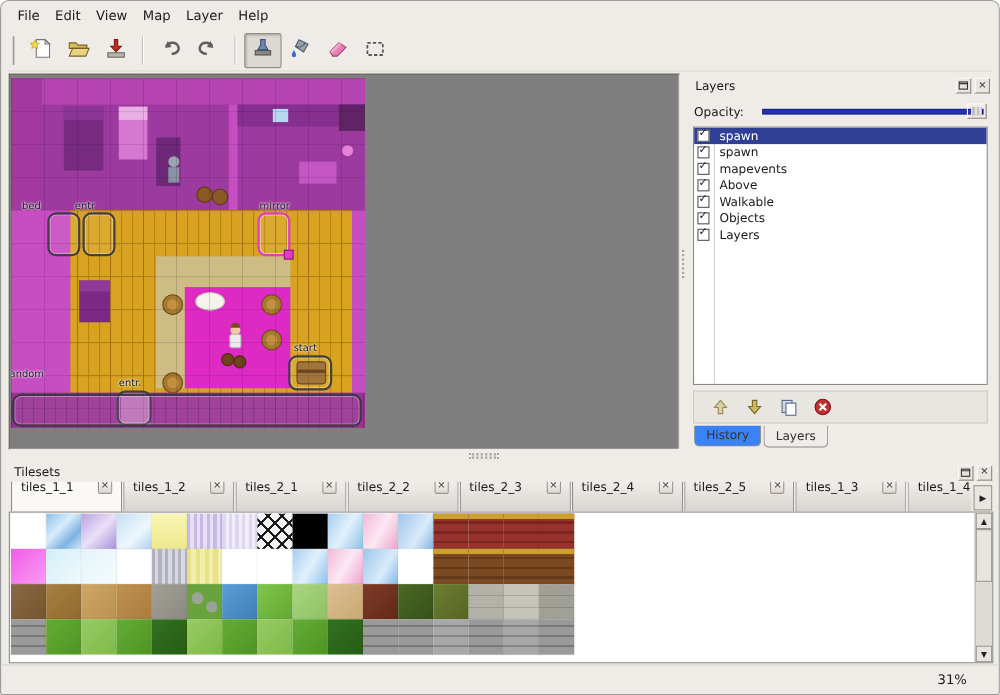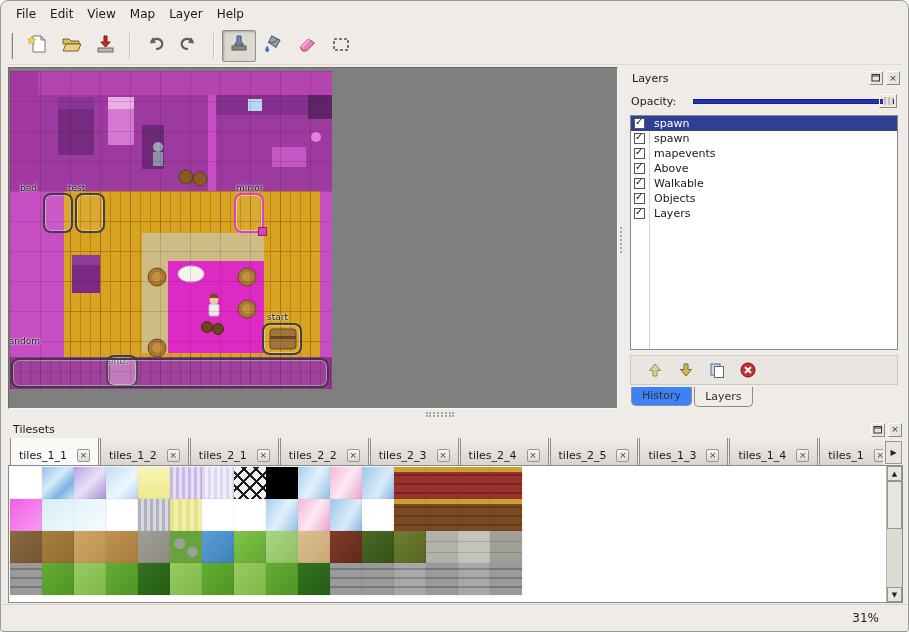--- a/index.html
+++ b/index.html
@@ -55,21 +55,21 @@
 .lp-btn{width:24px;height:24px;display:flex;align-items:center;justify-content:center;border:1px solid transparent;border-radius:2px}
 .dock-tabs{display:flex;gap:2px;margin:0 0 2px 6px;height:20px;align-items:flex-start}
 .dock-tab{font-size:11px;padding:2px 10px 3px;border:1px solid #8d8d8d;border-top:none;border-radius:0 0 5px 5px;background:#3b82f6;color:#333}
 .dock-tab.active{background:#f0ece7;padding-top:3px}
 
 
 .tilesets-dock{position:absolute;left:7px;top:420px;width:895px;height:182px;display:flex;flex-direction:column}
 .ts-titlebar{height:17px;margin:0 1px;display:flex;align-items:center}
 .ts-tabbar{position:relative;height:27px;display:flex;align-items:flex-end;padding-left:2px;overflow:hidden}
 .ts-tabs-clip{display:flex;align-items:flex-end;overflow:hidden;margin-right:20px}
-.ts-tab{display:flex;align-items:flex-start;gap:10px;height:22px;padding:16px 8px;font-size:11px;border:1px solid #8d8d8d;border-bottom:none;border-radius:4px 4px 0 0;background:linear-gradient(#f5f2ee,#d8d4cf);margin-right:1px;white-space:nowrap;flex:none}
+.ts-tab{display:flex;align-items:flex-end;gap:22px;height:22px;padding:16px 8px;font-size:11px;border:1px solid #8d8d8d;border-bottom:none;border-radius:4px 4px 0 0;background:linear-gradient(#f5f2ee,#d8d4cf);margin-right:1px;white-space:nowrap;flex:none}
 .ts-tab.active{height:26px;background:#fbf9f7}
 .tab-close{width:13px;height:13px;border:1px solid #9a968f;border-radius:2px;background:linear-gradient(#f8f6f3,#dcd8d2);font-size:9px;line-height:11px;text-align:center;color:#444;flex:none}
 .ts-scroll-right{position:absolute;right:1px;bottom:1px;width:17px;height:23px;border:1px solid #9a968f;background:#e8e4df;display:flex;align-items:center;justify-content:center;font-size:8px;color:#222}
 .ts-content{position:relative;flex:1;background:#fff;border:1px solid #8a8a8a;overflow:hidden}
 .tileset-grid{position:absolute;left:1px;top:1px}
 .tile-row{display:flex}
 .tile{width:32px;height:32px;flex:none;outline:1px solid rgba(0,0,0,0.04)}
 .ts-scrollbar{position:absolute;right:0;top:0;bottom:0;width:16px;background:#dedad4;border-left:1px solid #b8b4ae}
 .sb-btn{position:absolute;left:0;right:0;height:15px;background:#e8e4df;border:1px solid #9a968f;display:flex;align-items:center;justify-content:center;font-size:7px;color:#222}
 .sb-up{top:0}.sb-down{bottom:0}
@@ -212,24 +212,24 @@
         <circle cx="197" cy="256" r="5.5" fill="#6e4418" stroke="#4a2c0c"></circle>
         <circle cx="208" cy="258" r="5.5" fill="#6e4418" stroke="#4a2c0c"></circle>
         <rect x="260" y="258" width="26" height="20" rx="3" fill="#9a6a2e" stroke="#5f3a12"></rect>
         <rect x="260" y="265" width="26" height="3" fill="#5f3a12"></rect>
         <rect x="0" y="286" width="322" height="32" fill="url(#planks2)"></rect>
         <rect x="100" y="288" width="26" height="28" fill="#b868b2"></rect>
         <rect x="0" y="0" width="322" height="318" fill="url(#grid30)"></rect>
       </svg>
       <div class="map-overlay">
           <div class="map-label" style="left: 10px; top: 112px;">bed</div>
-          <div class="map-label" style="left: 58px; top: 112px;">test</div>
+          <div class="map-label" style="left: 58px; top: 112px;">entr</div>
           <div class="map-label" style="left: 226px; top: 112px;">mirror</div>
           <div class="map-label" style="left: 257px; top: 241px;">start</div>
-          <div class="map-label" style="left: 98px; top: 273px; margin-top: 12px;">entr.</div>
+          <div class="map-label" style="left: 98px; top: 273px;">entr.</div>
           <div class="map-label" style="left: -5px; top: 265px;">random</div>
           <div class="map-sel" style="left: 33px; top: 122px; width: 30px; height: 40px;"></div>
           <div class="map-sel" style="left: 65px; top: 122px; width: 30px; height: 40px;"></div>
           <div class="map-sel hl" style="left: 224px; top: 122px; width: 30px; height: 40px;"></div>
           <div class="map-sel" style="left: 252px; top: 252px; width: 40px; height: 32px;"></div>
           <div class="map-sel" style="left: 96px; top: 284px; width: 32px; height: 32px;"></div>
           <div class="map-sel" style="left: 1px; top: 287px; width: 318px; height: 30px;"></div>
         </div>
     </div>
   </div>

